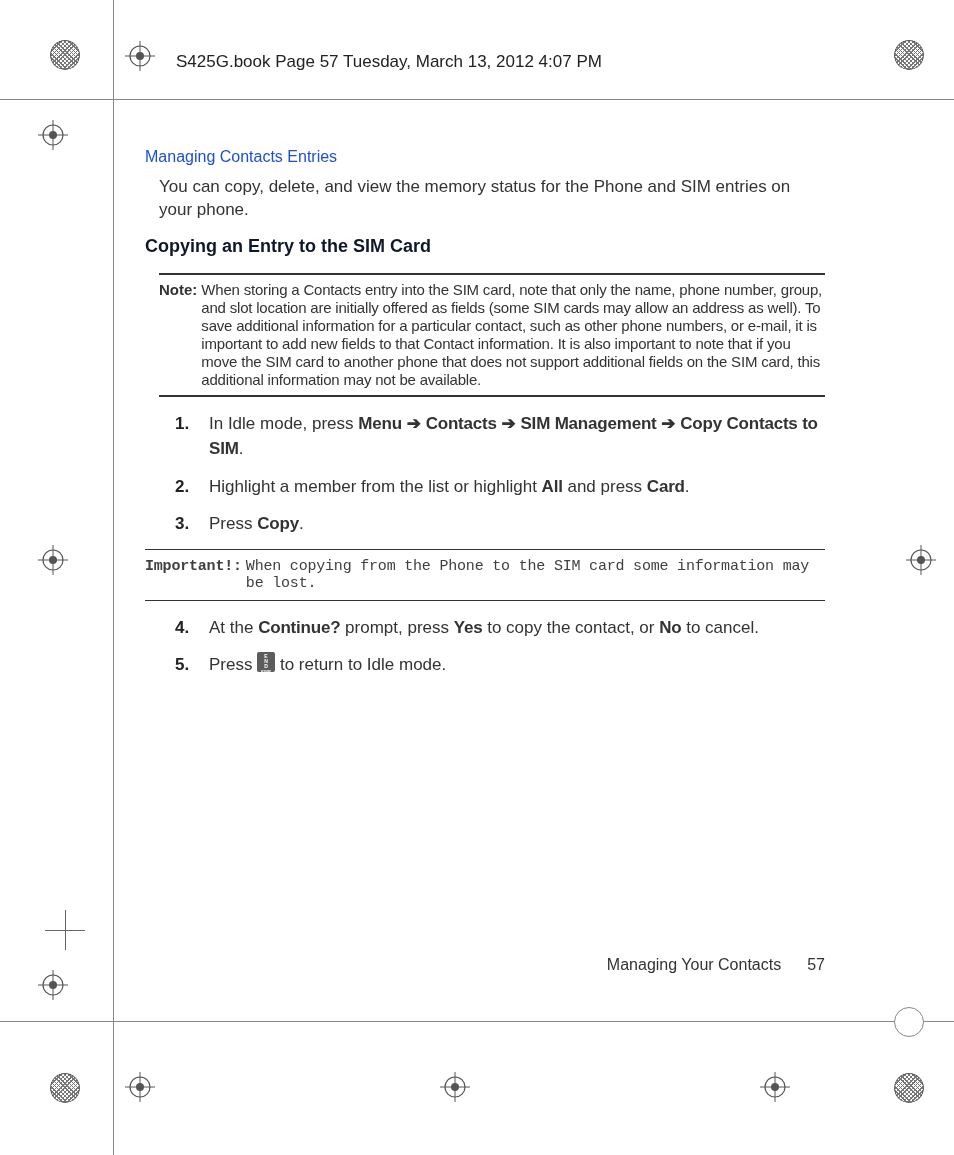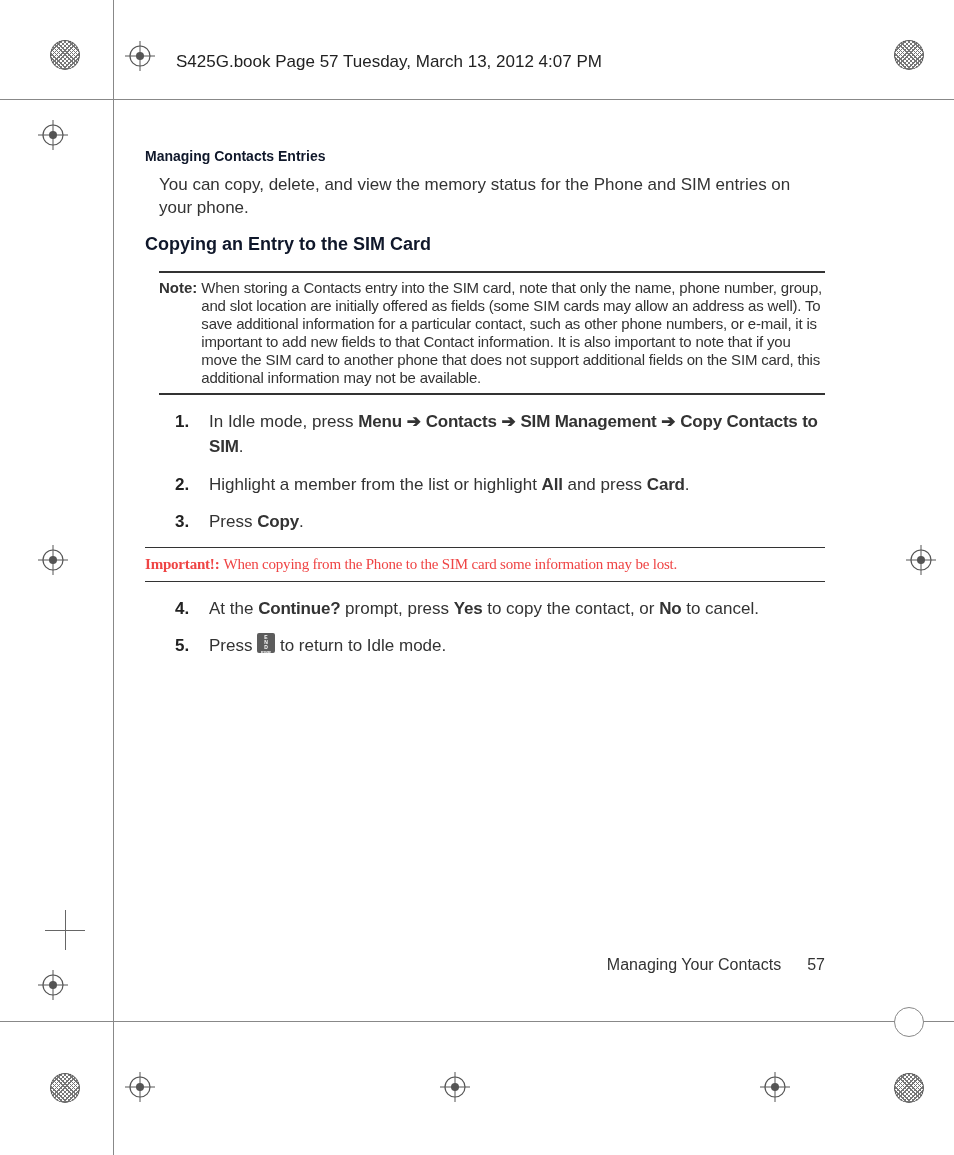--- a/index.html
+++ b/index.html
@@ -50,23 +50,23 @@
     color: #222;
   }
 
   .content {
     position: absolute;
     top: 148px;
     left: 145px;
     width: 680px;
   }
   .h1 {
-    color: #0f172a;
-    font-weight: 700;
-    font-size: 14px;
+    color: #1d4ed8;
+    font-weight: 400;
+    font-size: 16px;
     margin: 0 0 10px 0;
     font-family: Arial, Helvetica, sans-serif;
   }
   .intro {
     font-size: 17px;
     line-height: 1.35;
     margin: 0 0 14px 14px;
     color: #333;
   }
   .h2 {
@@ -79,21 +79,21 @@
   .rule-thin { border: none; border-top: 1.5px solid #333; margin: 8px 0 8px 0; width: 680px; }
   .note-block {
     margin-left: 14px;
     font-size: 15px;
     line-height: 1.2;
     display: flex;
     color: #333;
   }
   .note-label { font-weight: 700; white-space: nowrap; margin-right: 4px; font-family: 'Arial Narrow', Arial, sans-serif; font-stretch: condensed; }
   .note-body { font-family: 'Arial Narrow', Arial, sans-serif; font-stretch: condensed; letter-spacing: -0.2px; }
-  .important-row { display: flex; font-size: 15px; color: #ef4444; font-family: Liberation Serif, serif; font-stretch: condensed; letter-spacing: -0.2px; }
+  .important-row { display: flex; font-size: 15px; color: #404040; font-family: Liberation Mono, monospace; font-stretch: condensed; letter-spacing: -0.2px; }
   .important-label { font-weight: 700; margin-right: 4px; }
 
   ol.steps {
     counter-reset: item;
     list-style: none;
     padding: 0;
     margin: 14px 0 10px 30px;
   }
   ol.steps > li {
     counter-increment: item;

